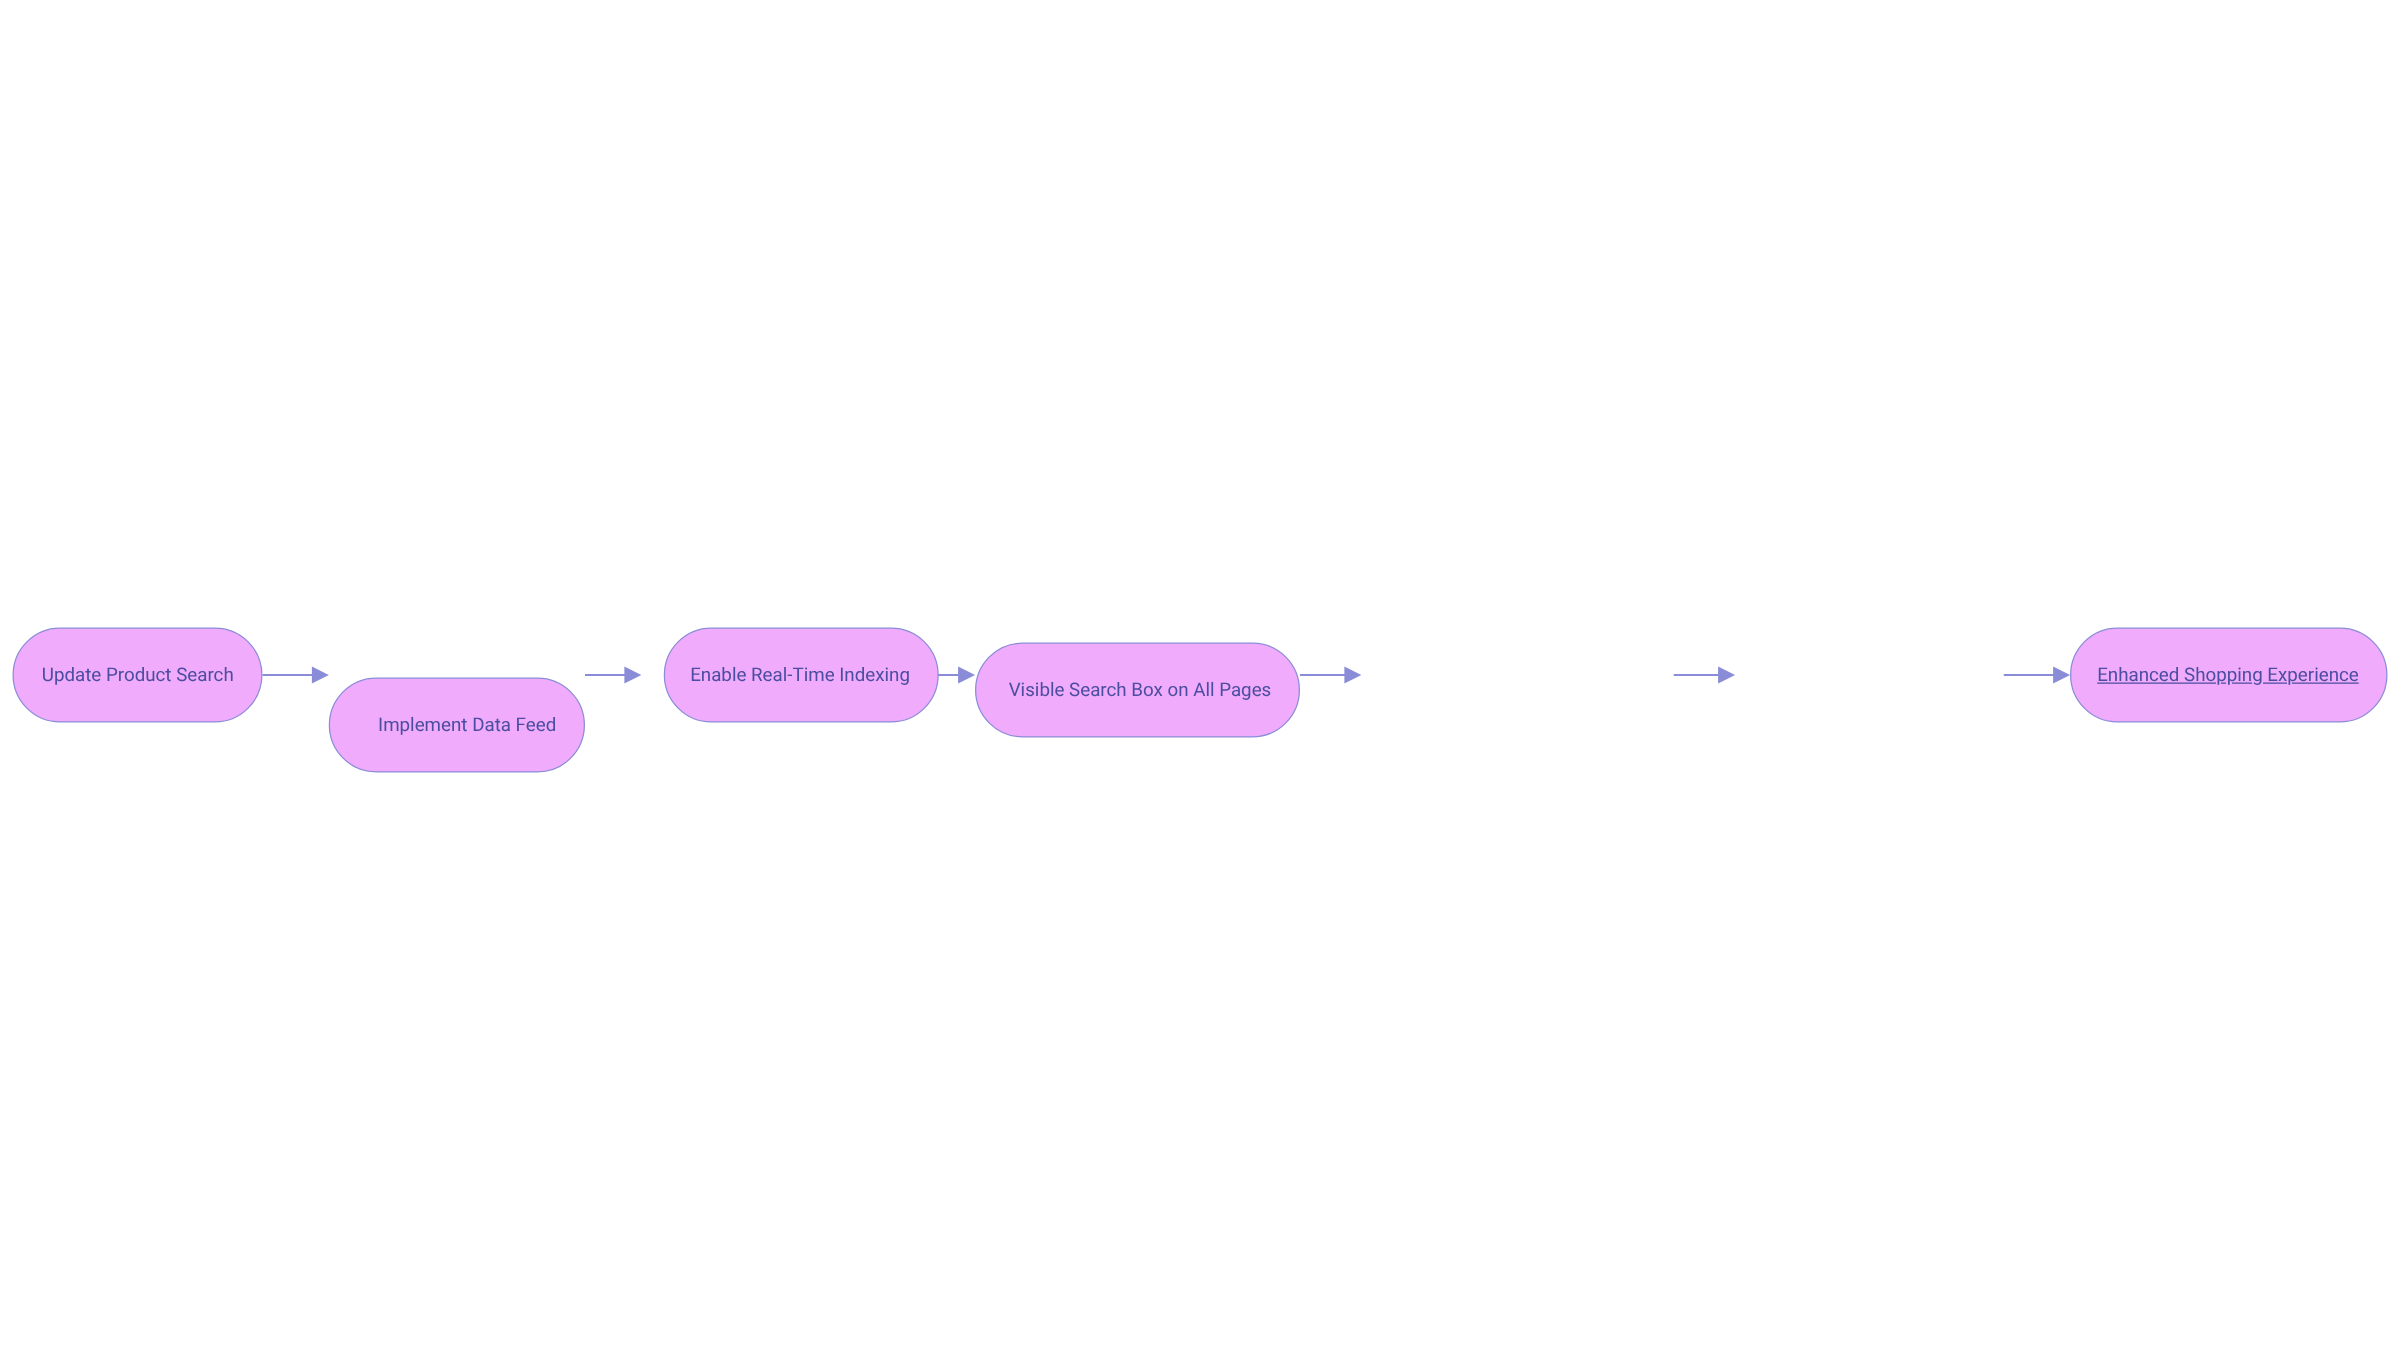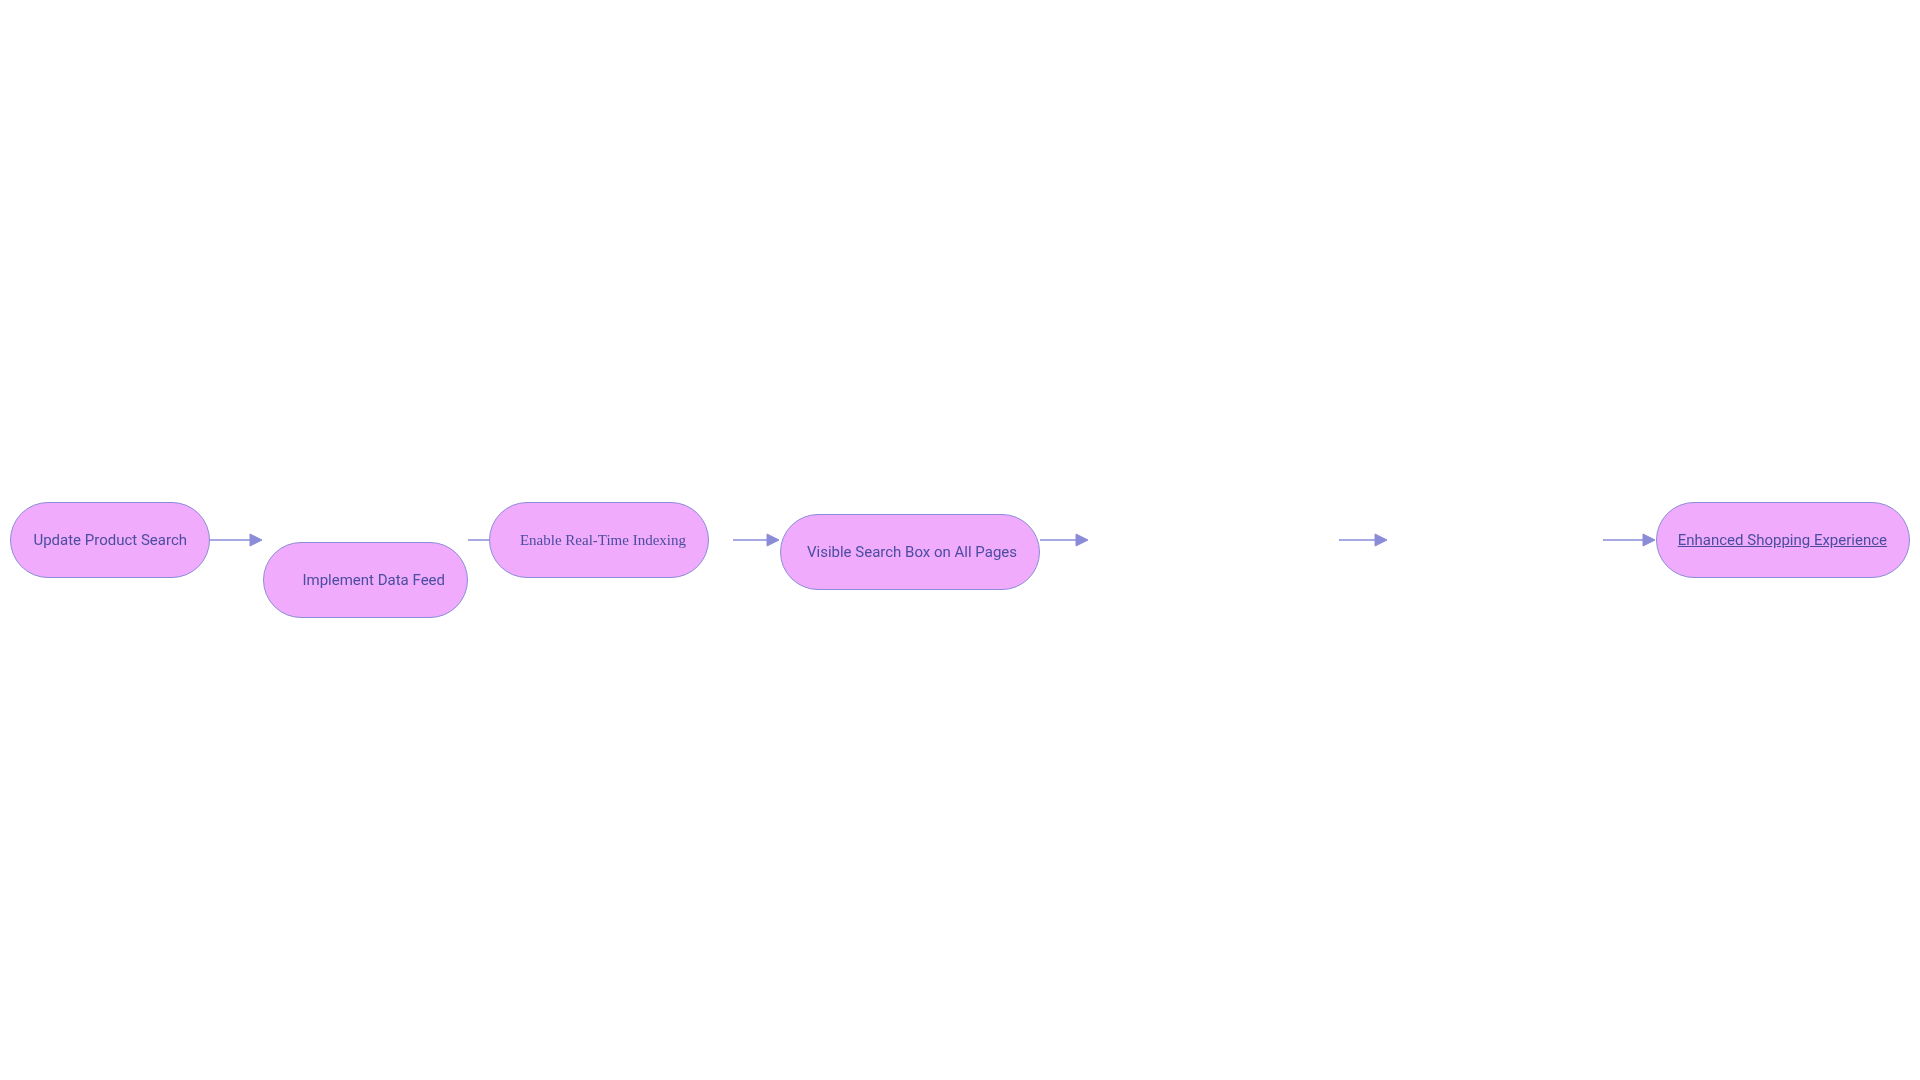--- a/index.html
+++ b/index.html
@@ -66,21 +66,21 @@
       <polygon points="1387,540 1375,534 1375,546" class="edge-arrow"></polygon>
       <line x1="1603" y1="540" x2="1644" y2="540" class="edge-line"></line>
       <polygon points="1655,540 1643,534 1643,546" class="edge-arrow"></polygon>
     </svg>
 <div class="node" style="left: 10px; top: 540px; width: 200px;">
       <span>Update Product Search</span>
     </div>
     <div class="node" style="left: 263px; top: 540px; width: 205px; margin-top: 40px;">
       <span>Implement Data Feed</span>
     </div>
-    <div class="node" style="left: 489px; top: 540px; width: 220px; font-family: Liberation Serif, serif;">
+    <div class="node" style="left: 531px; top: 540px; width: 220px;">
       <span>Enable Real-Time Indexing</span>
     </div>
     <div class="node" style="left: 780px; top: 552px; width: 260px;">
       <span>Visible Search Box on All Pages</span>
     </div>
     <div class="node" style="left: 1656px; top: 540px; width: 254px; text-decoration: underline;">
       <span>Enhanced Shopping Experience</span>
     </div>
   </div>
 

